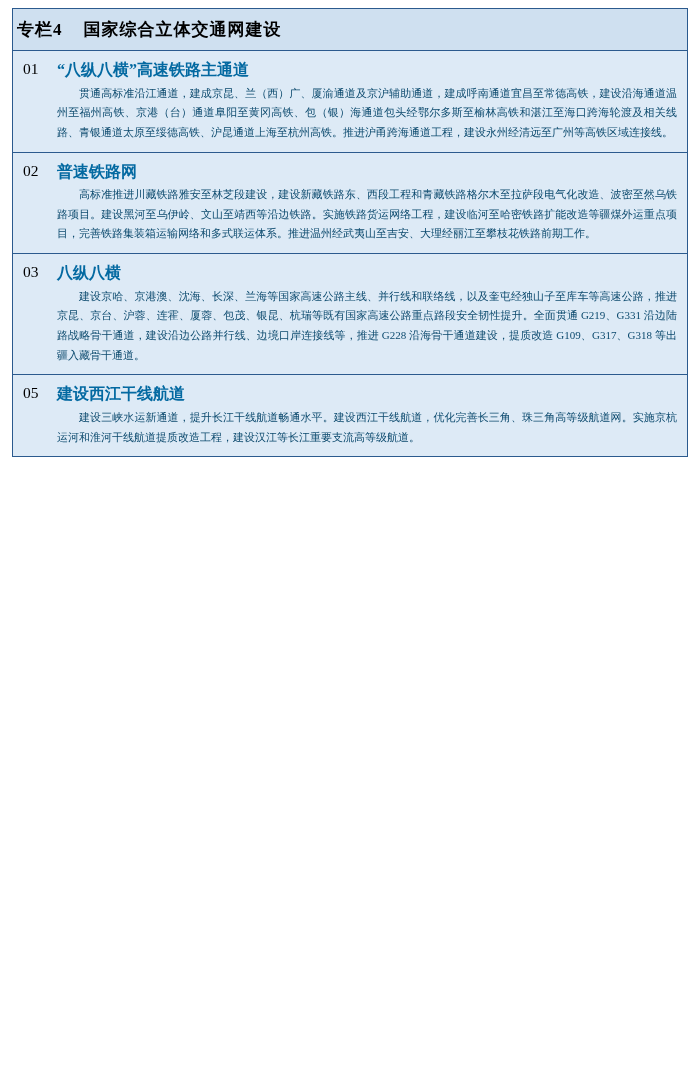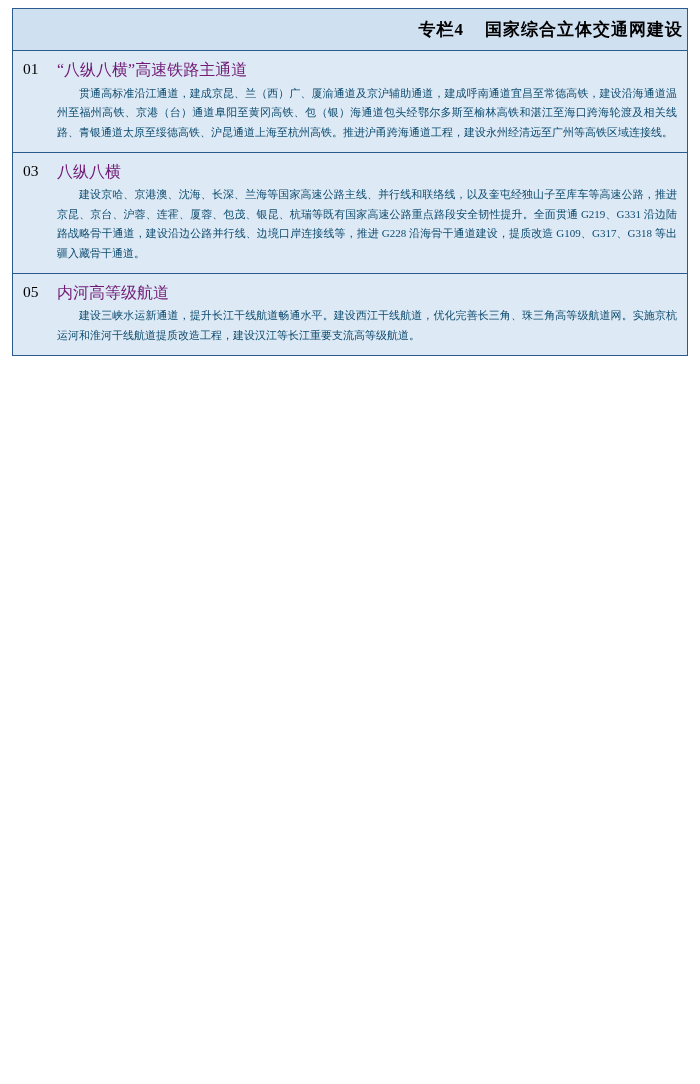--- a/index.html
+++ b/index.html
@@ -20,21 +20,21 @@
     width: 676px;
     border-collapse: collapse;
     table-layout: fixed;
   }
   table.panel td {
     border: 1px solid #2b5a8e;
     vertical-align: top;
   }
   .title-cell {
     background: #cfe0f0;
-    text-align: right;
+    text-align: left;
     font-size: 17px;
     font-weight: bold;
     color: #000000;
     padding: 9px 4px 9px 4px;
     letter-spacing: 1px;
   }
   .title-cell .t-num {
     letter-spacing: 0px;
   }
   .title-cell .t-gap {
@@ -57,22 +57,22 @@
     color: #000000;
     padding-top: 2px;
     text-align: left;
     font-family: "Liberation Serif", "DejaVu Serif", serif;
   }
   .item-body {
     flex: 1 1 auto;
   }
   .item-head {
     font-size: 16px;
-    font-weight: normal;
-    color: #701a75;
+    font-weight: bold;
+    color: #0369a1;
     line-height: 1.55;
     margin-bottom: 1px;
   }
   .item-text {
     font-size: 11px;
     color: #0c4a6e;
     line-height: 1.78;
     text-align: justify;
     text-justify: inter-ideograph;
     text-indent: 2em;
@@ -95,40 +95,51 @@
         <div class="item">
           <div class="item-num">01</div>
           <div class="item-body">
             <div class="item-head">“八纵八横”高速铁路主通道</div>
             <div class="item-text">贯通高标准沿江通道，建成京昆、兰（西）广、厦渝通道及京沪辅助通道，建成呼南通道宜昌至常德高铁，建设沿海通道温州至福州高铁、京港（台）通道阜阳至黄冈高铁、包（银）海通道包头经鄂尔多斯至榆林高铁和湛江至海口跨海轮渡及相关线路、青银通道太原至绥德高铁、沪昆通道上海至杭州高铁。推进沪甬跨海通道工程，建设永州经清远至广州等高铁区域连接线。</div>
           </div>
         </div>
       </td>
     </tr>
 
+    <tr>
+      <td class="row-cell">
+        <div class="item">
+          <div class="item-num">02</div>
+          <div class="item-body">
+            <div class="item-head">普速铁路网</div>
+            <div class="item-text">高标准推进川藏铁路雅安至林芝段建设，建设新藏铁路东、西段工程和青藏铁路格尔木至拉萨段电气化改造、波密至然乌铁路项目。建设黑河至乌伊岭、文山至靖西等沿边铁路。实施铁路货运网络工程，建设临河至哈密铁路扩能改造等疆煤外运重点项目，完善铁路集装箱运输网络和多式联运体系。推进温州经武夷山至吉安、大理经丽江至攀枝花铁路前期工作。</div>
+          </div>
+        </div>
+      </td>
+    </tr>
 
     <tr>
       <td class="row-cell">
         <div class="item">
           <div class="item-num">03</div>
           <div class="item-body">
             <div class="item-head">八纵八横</div>
             <div class="item-text">建设京哈、京港澳、沈海、长深、兰海等国家高速公路主线、并行线和联络线，以及奎屯经独山子至库车等高速公路，推进京昆、京台、沪蓉、连霍、厦蓉、包茂、银昆、杭瑞等既有国家高速公路重点路段安全韧性提升。全面贯通 G219、G331 沿边陆路战略骨干通道，建设沿边公路并行线、边境口岸连接线等，推进 G228 沿海骨干通道建设，提质改造 G109、G317、G318 等出疆入藏骨干通道。</div>
           </div>
         </div>
       </td>
     </tr>
 
 
     <tr>
       <td class="row-cell">
         <div class="item">
           <div class="item-num">05</div>
           <div class="item-body">
-            <div class="item-head">内河高等级航道</div>
+            <div class="item-head">建设西江干线航道</div>
             <div class="item-text">建设三峡水运新通道，提升长江干线航道畅通水平。建设西江干线航道，优化完善长三角、珠三角高等级航道网。实施京杭运河和淮河干线航道提质改造工程，建设汉江等长江重要支流高等级航道。</div>
           </div>
         </div>
       </td>
     </tr>
 
   </tbody>
     </table>
 </div>
 

